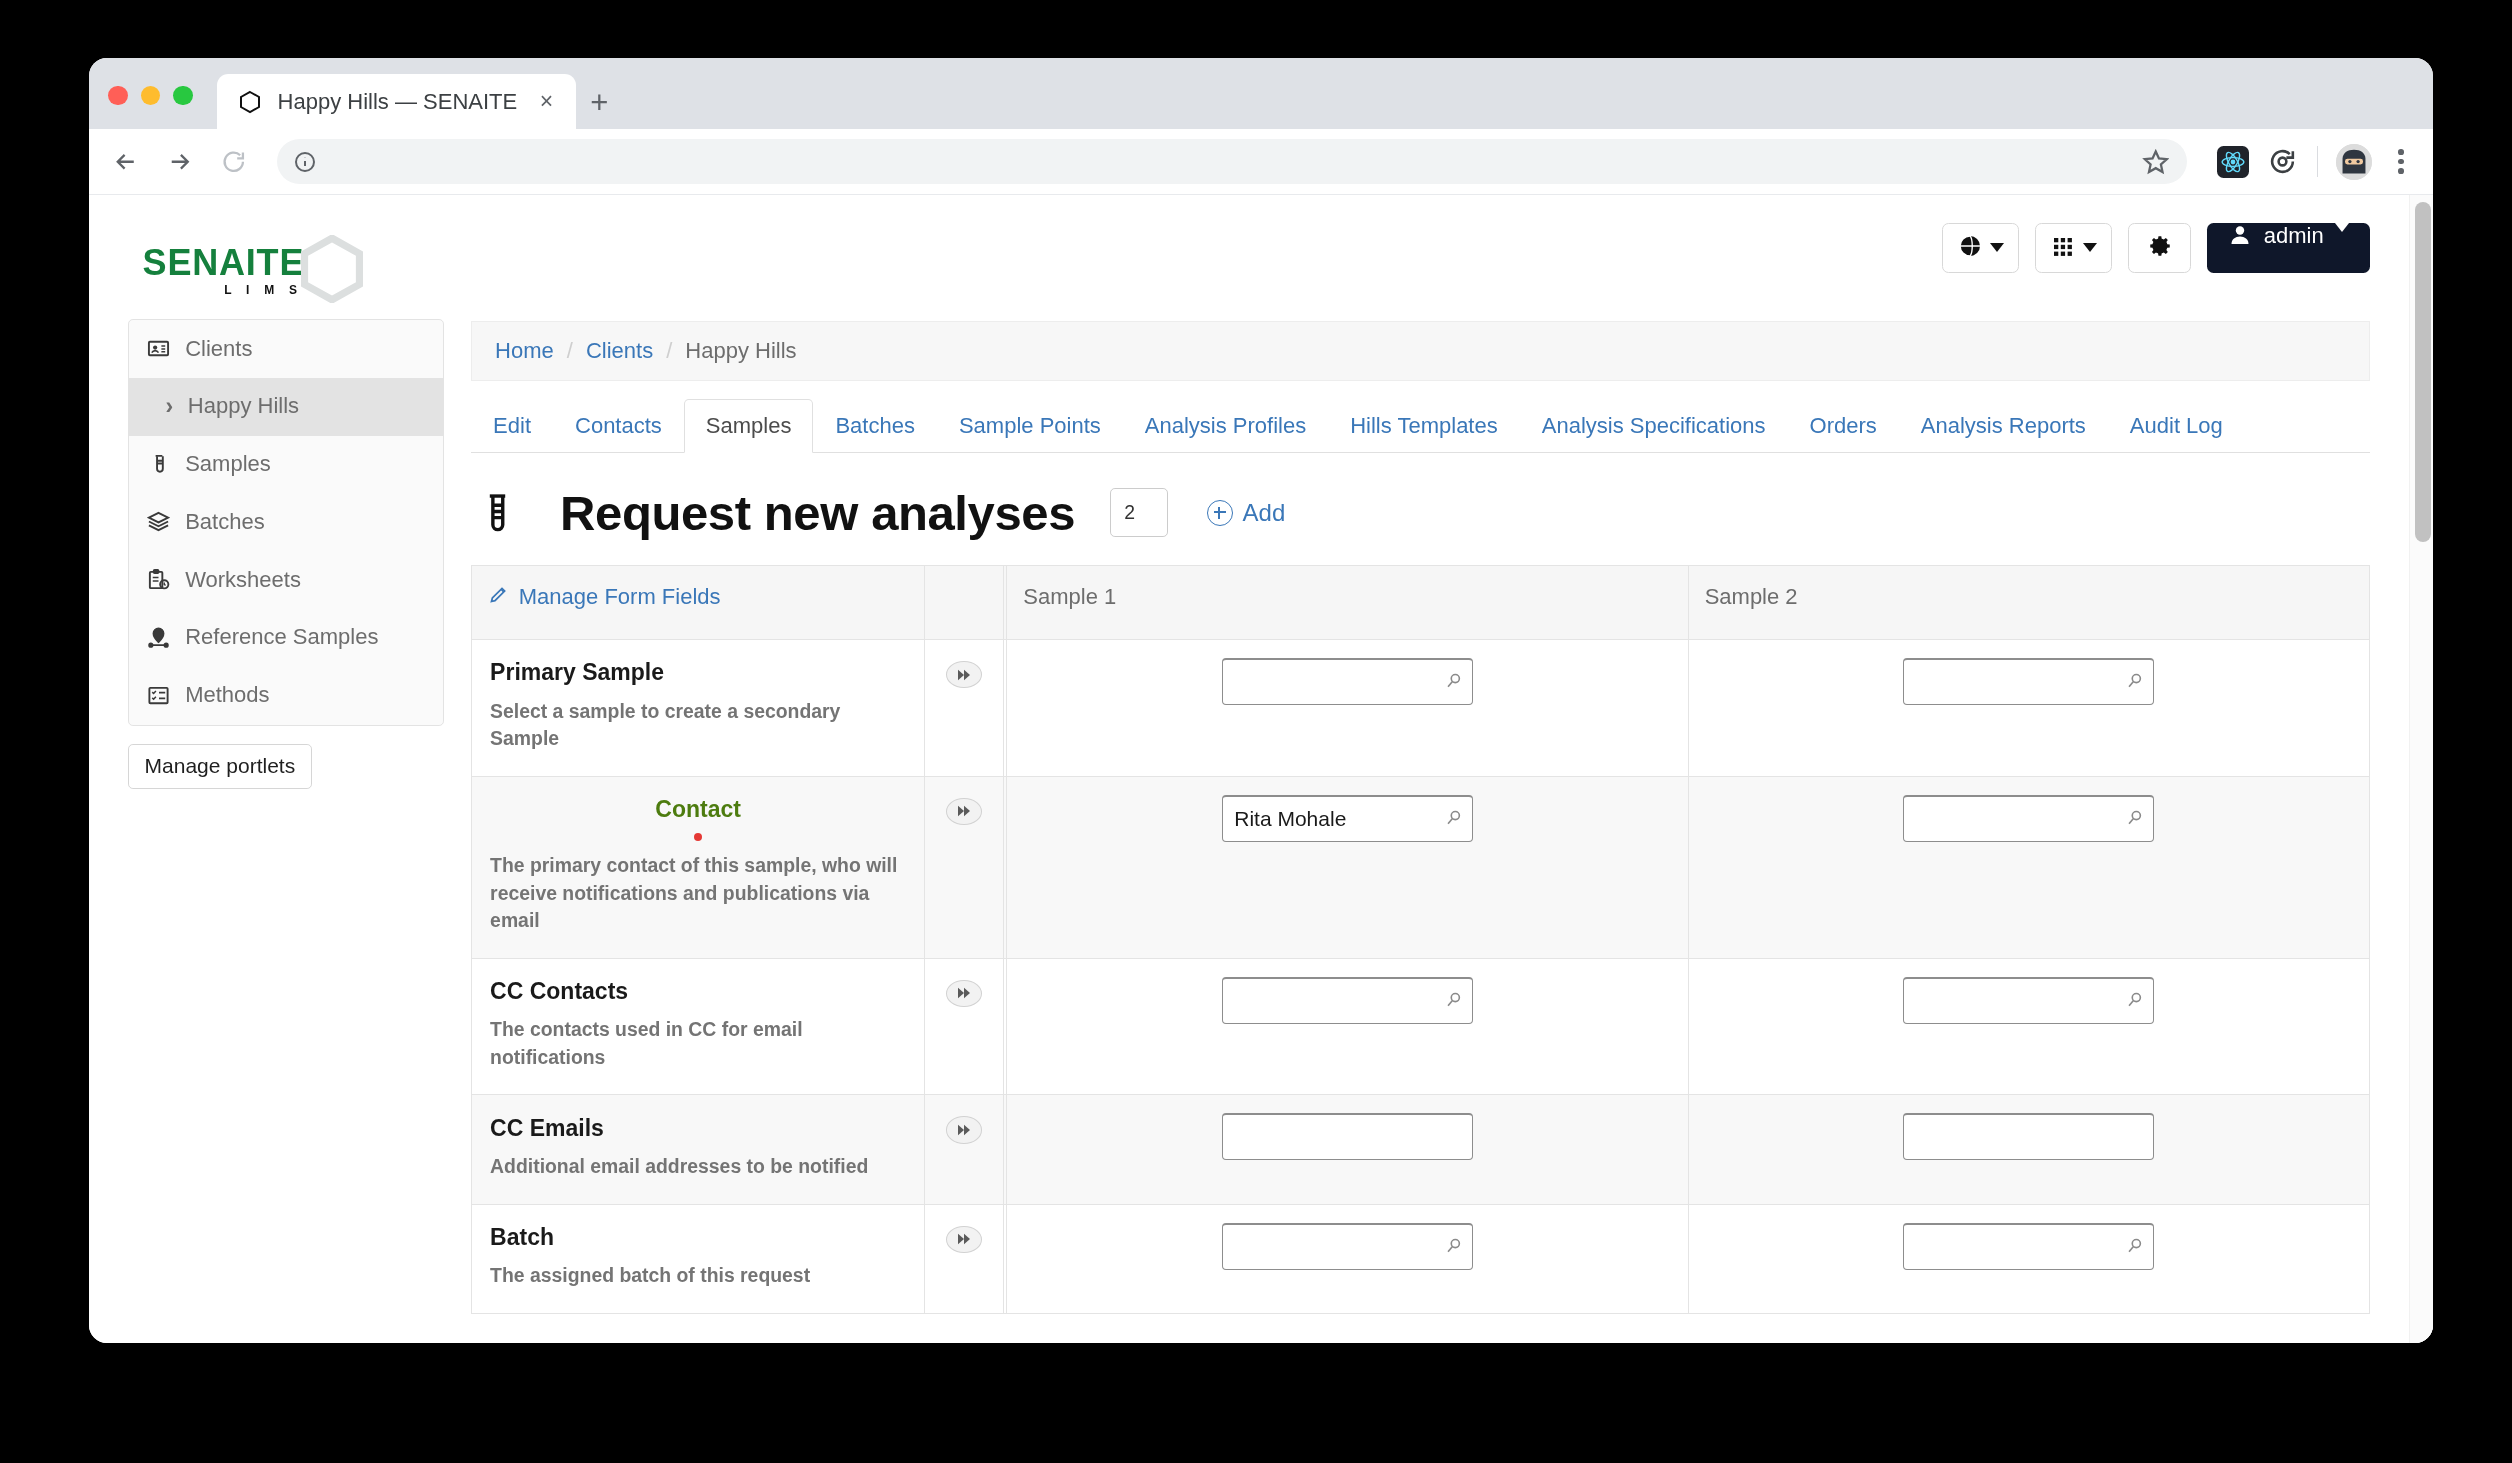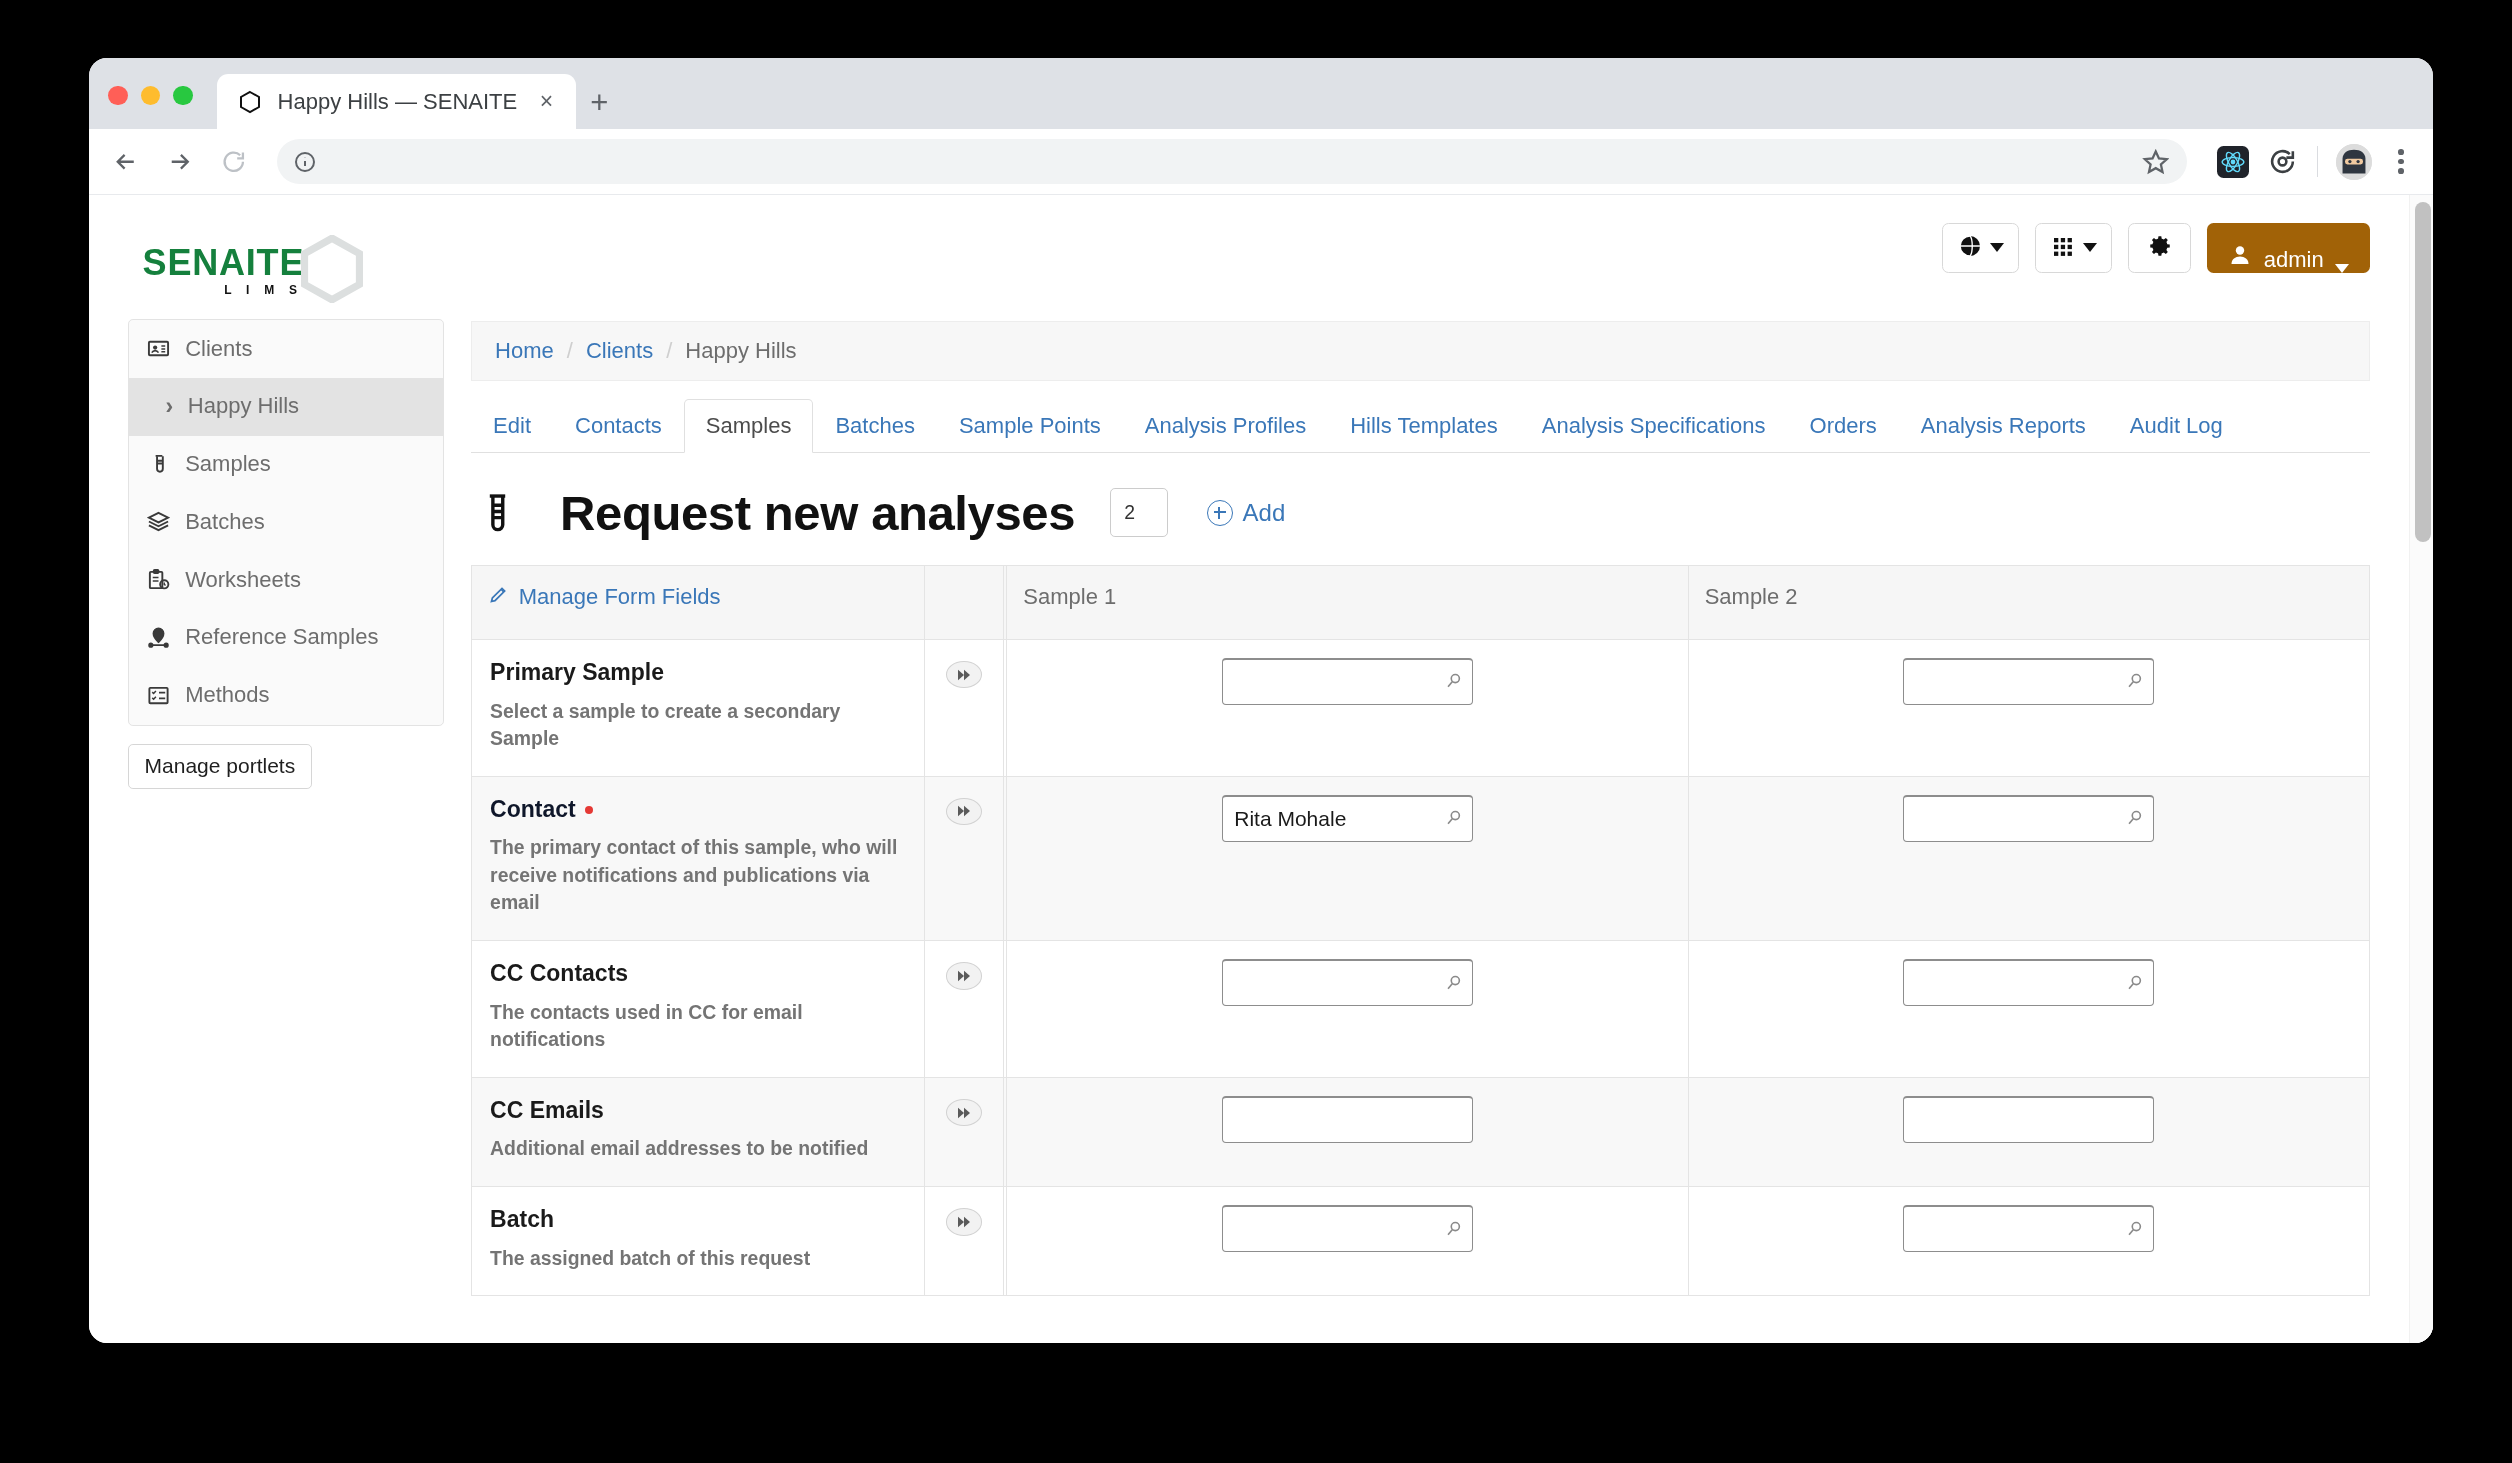--- a/index.html
+++ b/index.html
@@ -145,23 +145,23 @@
     display: flex; align-items: center; justify-content: center; gap: 8px;
     padding: 0 14.6px; cursor: pointer;
   }
   .caret {
     width: 0; height: 0;
     border-left: 7.3px solid transparent; border-right: 7.3px solid transparent;
     border-top: 9px solid #111;
   }
   .caret.white { border-top-color: #fff; }
   .btn-admin {
-    height: 50px; background: #a16207; border-radius: 6.5px;
+    height: 50px; background: #0f172a; border-radius: 6.5px;
     color: #fff; font-size: 22px;
-    display: flex; align-items: flex-end; gap: 11.3px;
+    display: flex; align-items: flex-start; gap: 11.3px;
     padding: 0 21px; cursor: pointer;
   }
 
   
   .body-row { display: flex; padding: 0 39px 0 14.6px; gap: 27.5px; }
   .sidebar { width: 340px; flex: none; padding-left: 24px; }
   .portlet {
     border: 0.8px solid #e3e3e3; border-radius: 4.9px;
     background: #fafafa; overflow: hidden;
   }
@@ -254,21 +254,21 @@
     text-align: left; height: 74px;
   }
   .ftable thead th.lbl { text-align: left; }
   .mff { color: #3a77b8; display: inline-flex; align-items: flex-start; gap: 9.7px; cursor: pointer; font-size: 22px; }
 
   .row-even td { background: #fff; }
   .row-odd  td { background: #f8f8f8; }
 
   td.lblcell { padding: 19.4px 18px 23px 18px; }
   .f-name { font-size: 23px; font-weight: 700; color: #1a1a1a; display: flex; align-items: center; gap: 9.7px; }
-  .f-name.link { color: #0f172a; }
+  .f-name.link { color: #4d7c0f; flex-direction: column; }
   .req-dot { width: 8px; height: 8px; border-radius: 50%; background: #e53935; display: inline-block; }
   .f-desc { font-size: 19.4px; font-weight: 700; color: #747474; margin-top: 11.3px; line-height: 1.42; }
 
   td.copycell { text-align: center; padding-top: 21px; }
   .copy-btn {
     display: inline-flex; align-items: center; justify-content: center;
     width: 36px; height: 27.5px; border-radius: 50%;
     border: 0.8px solid #d2d2d2; background: #f2f2f2;
     cursor: pointer;
   }

